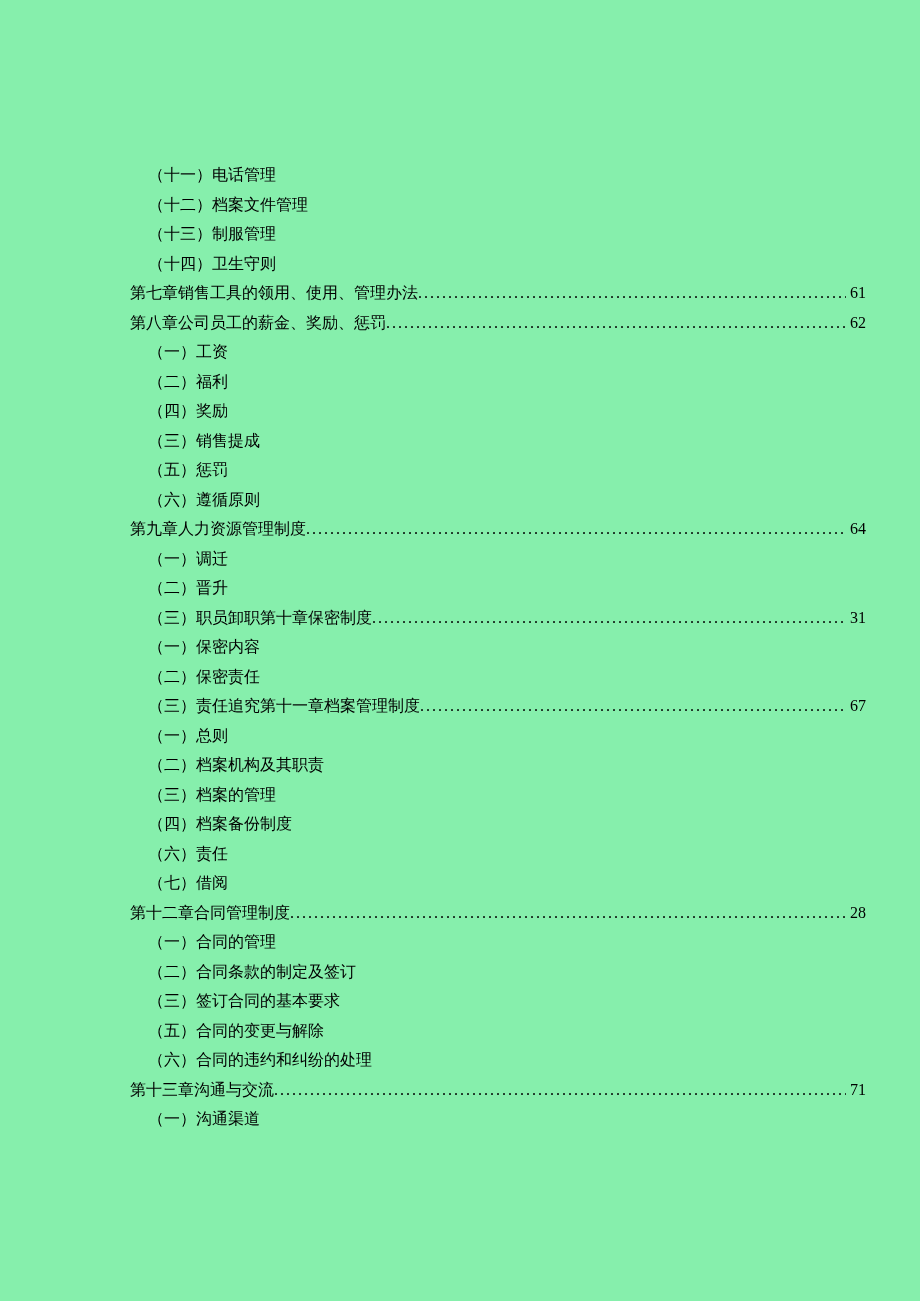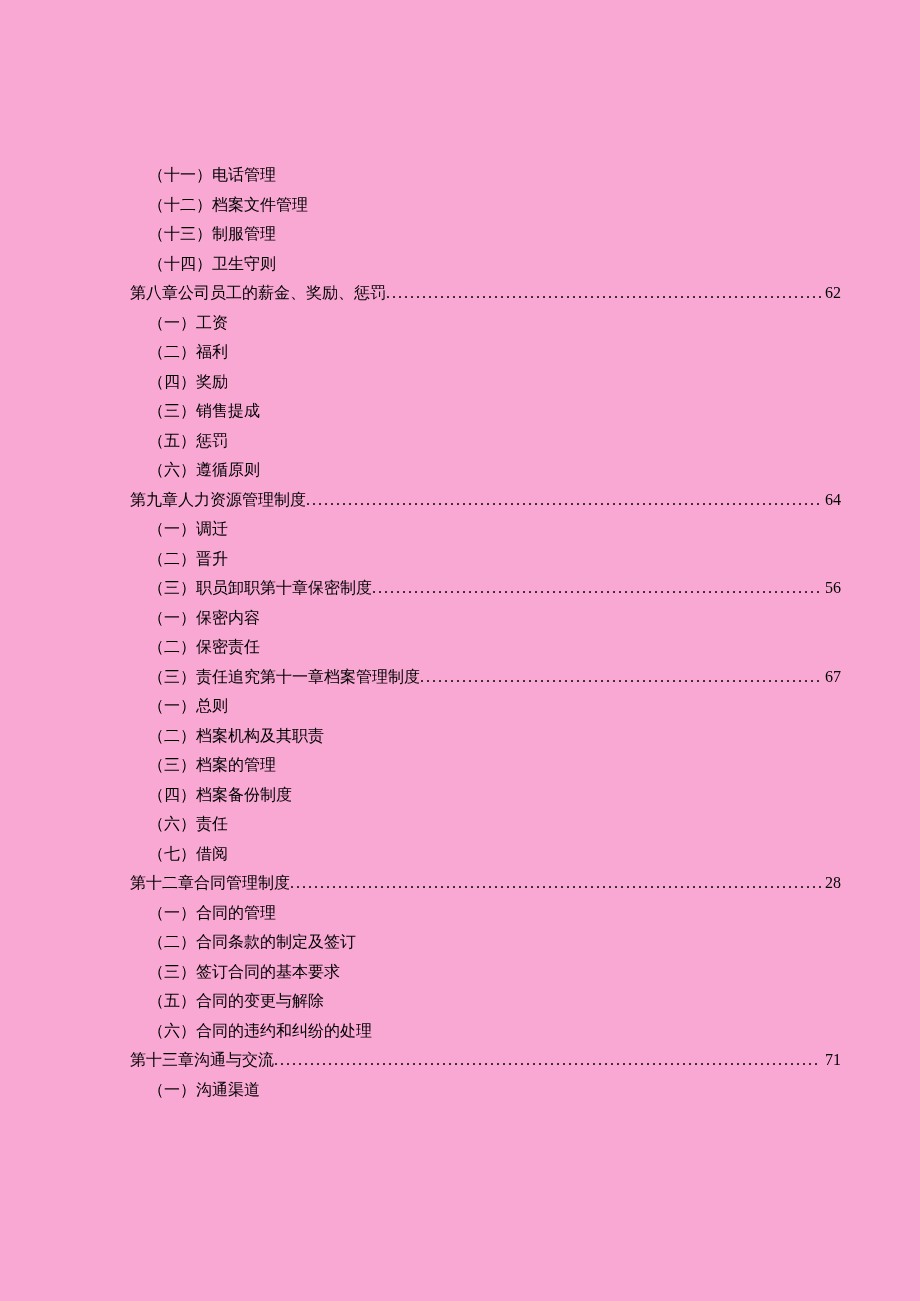--- a/index.html
+++ b/index.html
@@ -3,29 +3,29 @@
 <meta charset="utf-8">
 <style>
   html, body {
     margin: 0;
     padding: 0;
     background: #ffffff;
   }
   .page {
     width: 920px;
     height: 1301px;
-    background: #f9a8d4;
+    background: #86efac;
     position: relative;
     font-family: "SimSun", "宋体", serif;
     font-size: 16px;
     color: #000000;
     box-sizing: border-box;
     padding-top: 160px;
     padding-left: 130px;
-    padding-right: 79px;
+    padding-right: 54px;
   }
   .toc-line {
     display: flex;
     align-items: baseline;
     white-space: nowrap;
     height: 29.5px;
     line-height: 29.5px;
   }
   .sub {
     padding-left: 18px;
@@ -57,20 +57,25 @@
       <div class="toc-line sub">
         <span class="label">（十二）档案文件管理</span>
       </div>
       <div class="toc-line sub">
         <span class="label">（十三）制服管理</span>
       </div>
       <div class="toc-line sub">
         <span class="label">（十四）卫生守则</span>
       </div>
       <div class="toc-line">
+        <span class="label">第七章销售工具的领用、使用、管理办法</span>
+        <span class="leader"></span>
+        <span class="pagenum">61</span>
+      </div>
+      <div class="toc-line">
         <span class="label">第八章公司员工的薪金、奖励、惩罚</span>
         <span class="leader"></span>
         <span class="pagenum">62</span>
       </div>
       <div class="toc-line sub">
         <span class="label">（一）工资</span>
       </div>
       <div class="toc-line sub">
         <span class="label">（二）福利</span>
       </div>
@@ -93,21 +98,21 @@
       </div>
       <div class="toc-line sub">
         <span class="label">（一）调迁</span>
       </div>
       <div class="toc-line sub">
         <span class="label">（二）晋升</span>
       </div>
       <div class="toc-line sub">
         <span class="label">（三）职员卸职第十章保密制度</span>
         <span class="leader"></span>
-        <span class="pagenum">56</span>
+        <span class="pagenum">31</span>
       </div>
       <div class="toc-line sub">
         <span class="label">（一）保密内容</span>
       </div>
       <div class="toc-line sub">
         <span class="label">（二）保密责任</span>
       </div>
       <div class="toc-line sub">
         <span class="label">（三）责任追究第十一章档案管理制度</span>
         <span class="leader"></span>

